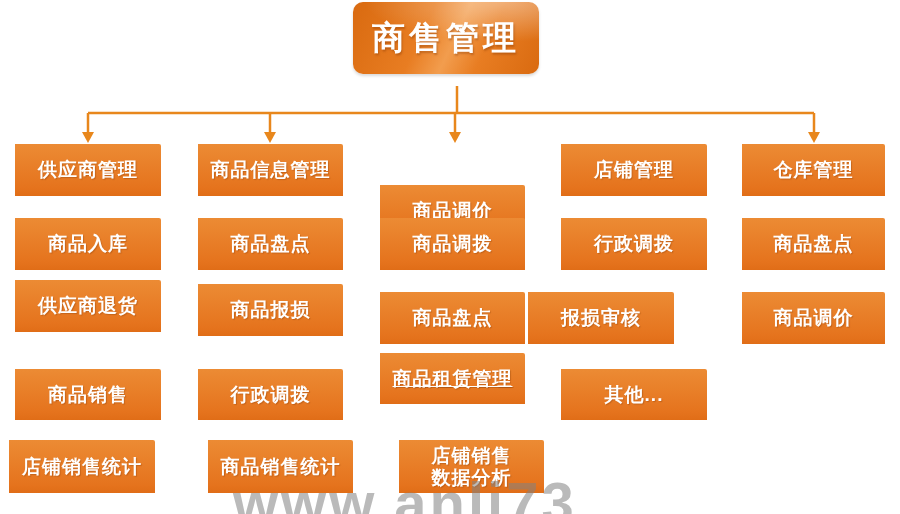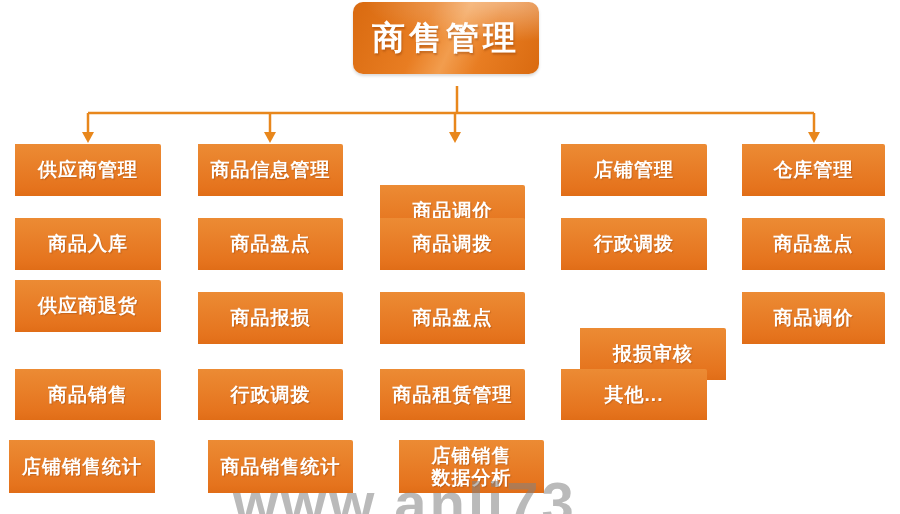--- a/index.html
+++ b/index.html
@@ -101,32 +101,32 @@
   </div>
 
   <div id="nodes">
       <div class="node" style="left: 13px; top: 144px; width: 148px; height: 54px;">供应商管理</div>
       <div class="node" style="left: 13px; top: 218px; width: 148px; height: 54px;">商品入库</div>
       <div class="node" style="left: 13px; top: 280px; width: 148px; height: 54px;">供应商退货</div>
       <div class="node" style="left: 13px; top: 369px; width: 148px; height: 53px;">商品销售</div>
       <div class="node" style="left: 7px; top: 440px; width: 148px; height: 55px;">店铺销售统计</div>
       <div class="node" style="left: 196px; top: 144px; width: 147px; height: 54px;">商品信息管理</div>
       <div class="node" style="left: 196px; top: 218px; width: 147px; height: 54px;">商品盘点</div>
-      <div class="node" style="left: 196px; top: 292px; width: 147px; height: 54px;">商品报损</div>
+      <div class="node" style="left: 196px; top: 284px; width: 147px; height: 54px;">商品报损</div>
       <div class="node" style="left: 196px; top: 369px; width: 147px; height: 53px;">行政调拨</div>
       <div class="node" style="left: 206px; top: 440px; width: 147px; height: 55px;">商品销售统计</div>
       <div class="node" style="left: 378px; top: 144px; width: 147px; height: 54px; margin-top: 41px;">商品调价</div>
       <div class="node" style="left: 378px; top: 218px; width: 147px; height: 54px;">商品调拨</div>
       <div class="node" style="left: 378px; top: 292px; width: 147px; height: 54px;">商品盘点</div>
-      <div class="node" style="left: 378px; top: 369px; width: 147px; height: 53px;">商品租赁管理</div>
+      <div class="node" style="left: 378px; top: 353px; width: 147px; height: 53px; text-decoration: underline;">商品租赁管理</div>
       <div class="node" style="left: 397px; top: 440px; width: 147px; height: 55px;">店铺销售
 数据分析</div>
       <div class="node" style="left: 559px; top: 144px; width: 148px; height: 54px;">店铺管理</div>
       <div class="node" style="left: 559px; top: 218px; width: 148px; height: 54px; text-align: right;">行政调拨</div>
-      <div class="node" style="left: 578px; top: 292px; width: 148px; height: 54px; margin-top: 36px;">报损审核</div>
+      <div class="node" style="left: 526px; top: 292px; width: 148px; height: 54px;">报损审核</div>
       <div class="node" style="left: 559px; top: 369px; width: 148px; height: 53px;">其他...</div>
       <div class="node" style="left: 740px; top: 144px; width: 145px; height: 54px;">仓库管理</div>
       <div class="node" style="left: 740px; top: 218px; width: 145px; height: 54px;">商品盘点</div>
       <div class="node" style="left: 740px; top: 292px; width: 145px; height: 54px;">商品调价</div>
     </div>
 
   <div class="watermark">www.anli73</div>
 
 </div>
 

